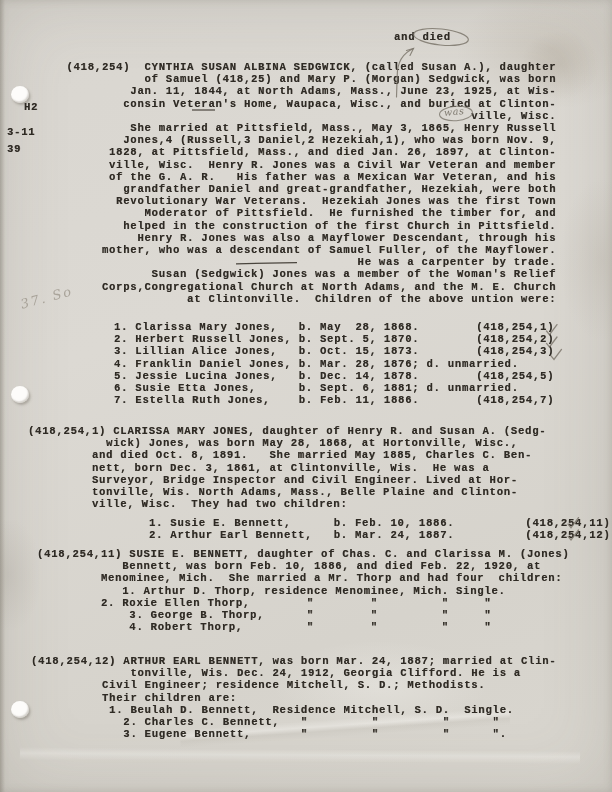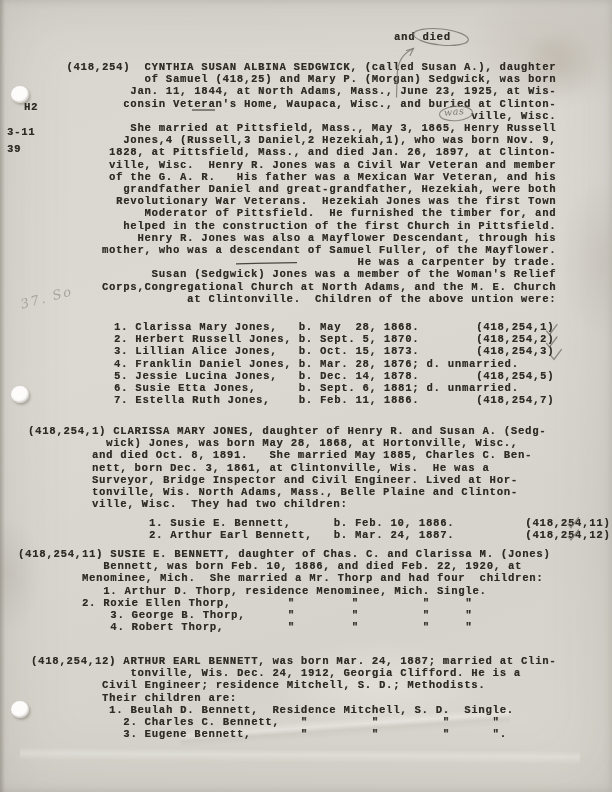--- a/index.html
+++ b/index.html
@@ -103,21 +103,21 @@
 7. Estella Ruth Jones,    b. Feb. 11, 1886.        (418,254,7)</pre>
   <pre class="typed" style="left:28px;top:425px;">(418,254,1) CLARISSA MARY JONES, daughter of Henry R. and Susan A. (Sedg-
            wick) Jones, was born May 28, 1868, at Hortonville, Wisc.,
          and died Oct. 8, 1891.   She married May 1885, Charles C. Ben-
          nett, born Dec. 3, 1861, at Clintonville, Wis.  He was a
          Surveyor, Bridge Inspector and Civil Engineer. Lived at Hor-
          tonville, Wis. North Adams, Mass., Belle Plaine and Clinton-
          ville, Wisc.  They had two children:</pre>
   <pre class="typed" style="left:102px;top:517px;margin-left:47px;">1. Susie E. Bennett,      b. Feb. 10, 1886.          (418,254,11)
 2. Arthur Earl Bennett,   b. Mar. 24, 1887.          (418,254,12)</pre>
-  <pre class="typed" style="left:18px;top:548px;">(418,254,11) SUSIE E. BENNETT, daughter of Chas. C. and Clarissa M. (Jones)
+  <pre class="typed" style="left:37px;top:548px;">(418,254,11) SUSIE E. BENNETT, daughter of Chas. C. and Clarissa M. (Jones)
             Bennett, was born Feb. 10, 1886, and died Feb. 22, 1920, at
          Menominee, Mich.  She married a Mr. Thorp and had four  children:
             1. Arthur D. Thorp, residence Menominee, Mich. Single.
          2. Roxie Ellen Thorp,        "        "         "     "
              3. George B. Thorp,      "        "         "     "
              4. Robert Thorp,         "        "         "     "</pre>
   <pre class="typed" style="left:31px;top:649px;margin-top:6px;">(418,254,12) ARTHUR EARL BENNETT, was born Mar. 24, 1887; married at Clin-
               tonville, Wis. Dec. 24, 1912, Georgia Clifford. He is a
           Civil Engineer; residence Mitchell, S. D.; Methodists.
           Their children are:

